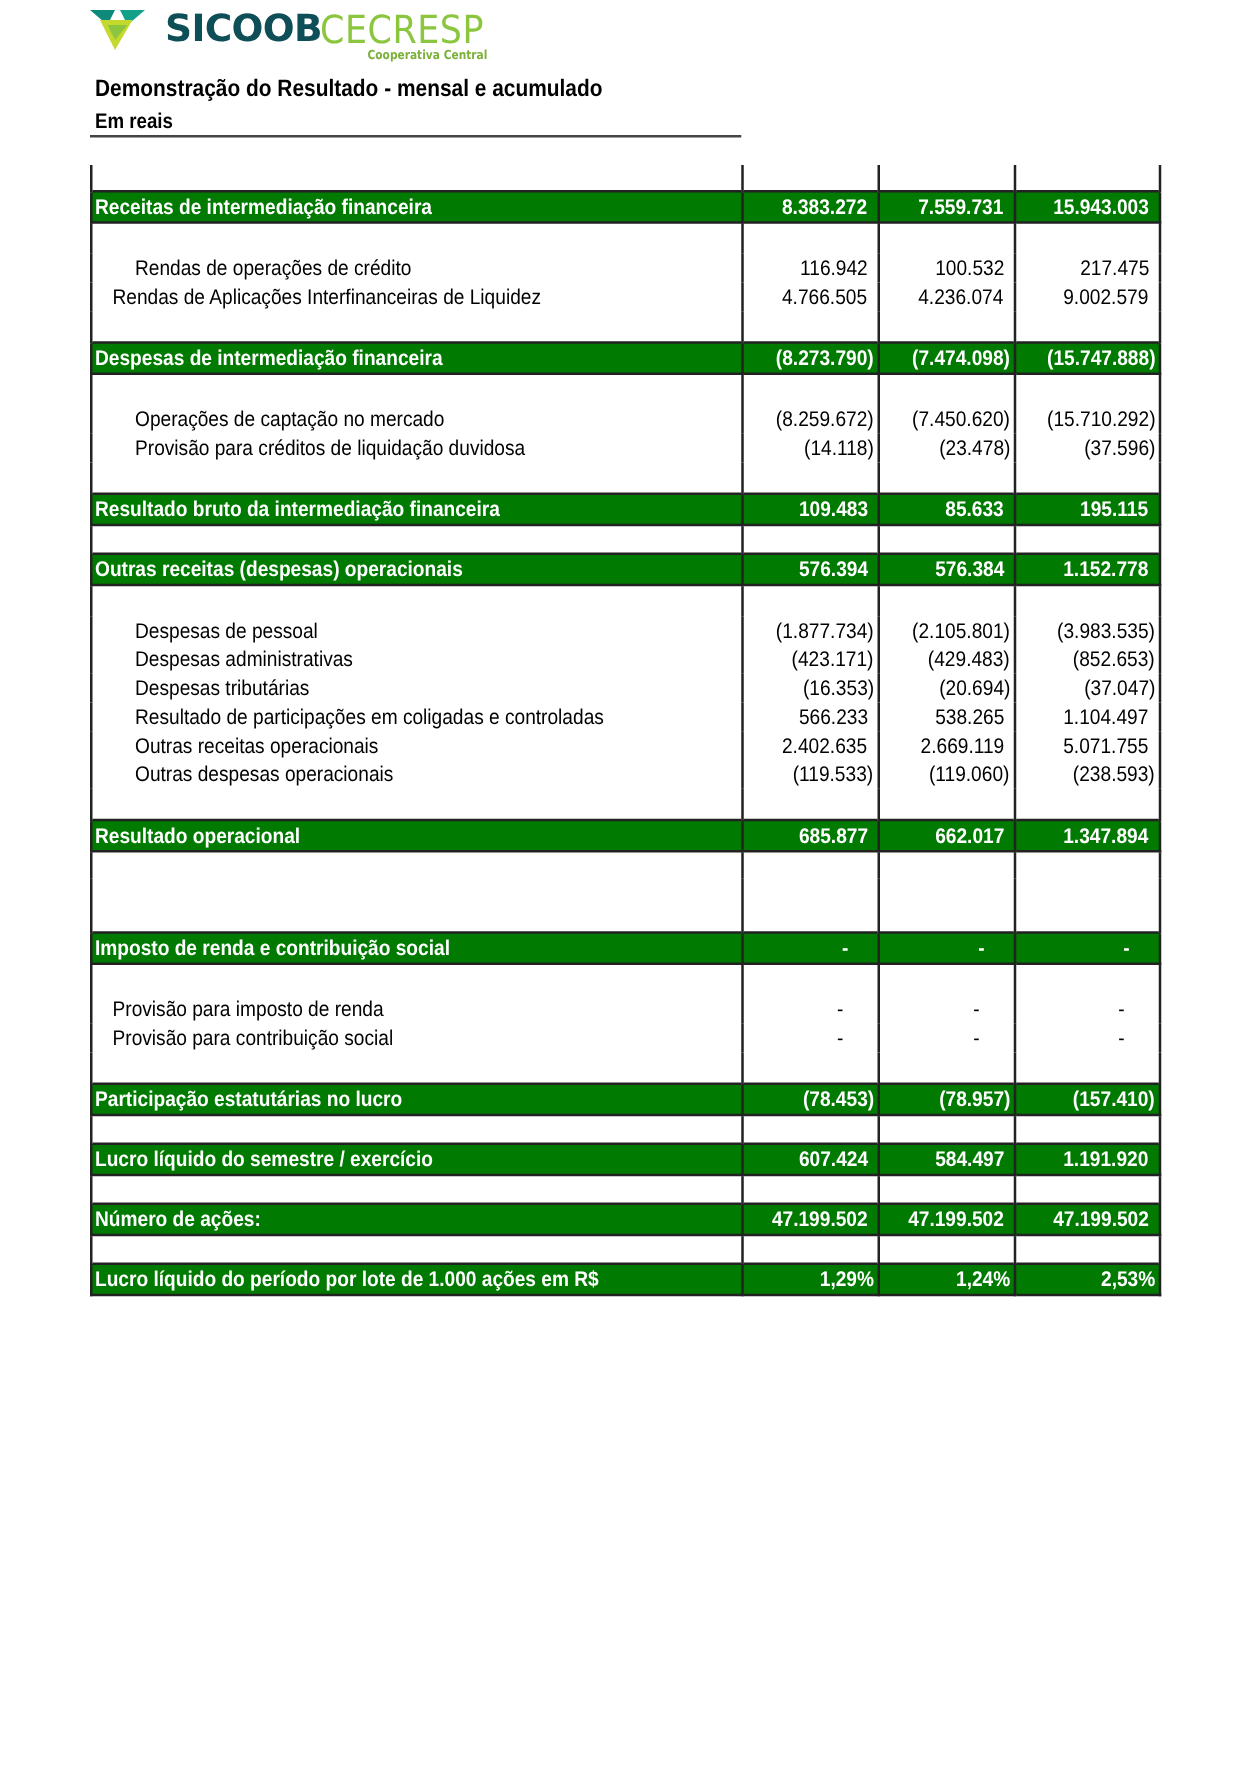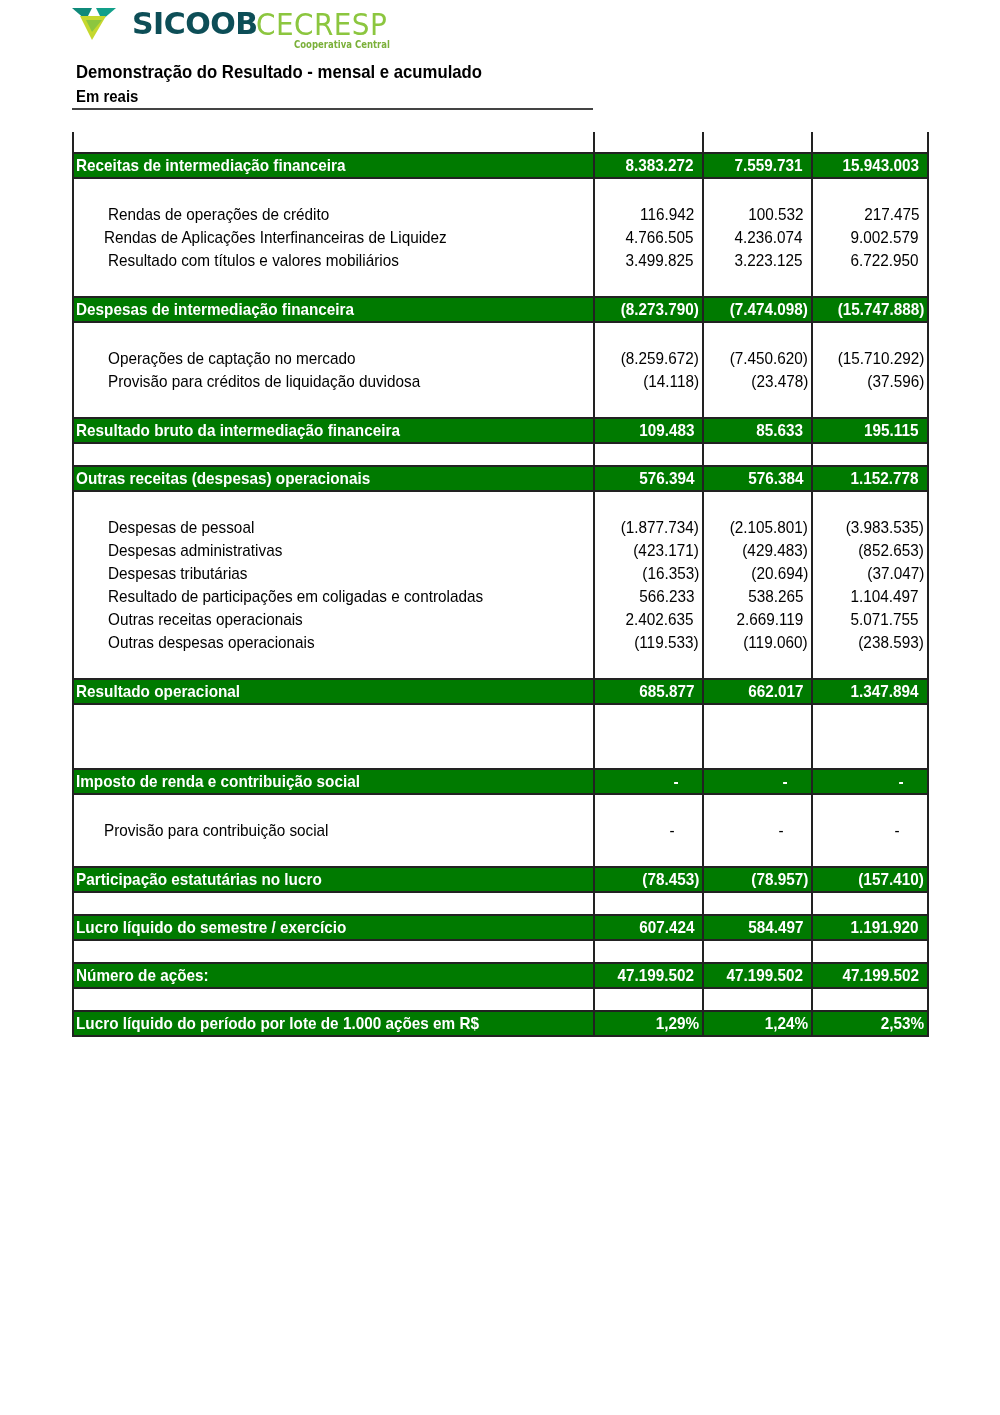--- a/index.html
+++ b/index.html
@@ -32,21 +32,21 @@
   .hdr td span { display: inline-block; transform: scaleX(0.9); }
   .green td { background: #007a00; color: #fff; font-weight: bold; border-top: 2px solid #222; border-bottom: 2px solid #222; }
   .green td.lbl { padding-left: 2px; }
   .lbl span { display: inline-block; transform: scaleX(0.9); transform-origin: left; }
   .num { text-align: right; padding-right: 3px !important; }
   .num span { display: inline-block; transform: scaleX(0.9); transform-origin: right; }
   .num.pos span { margin-right: 5px; }
   .blank td { height: 20px; background: #fff; }
   .item td { height: 23px; background: #fff; }
   .item td.lbl { padding-left: 34px; }
-  .item td.lbl.ind2 { padding-left: 30px; }
+  .item td.lbl.ind2 { padding-left: 16px; }
   .dash span { margin-right: 24px !important; }
   .green .dash span { margin-right: 20px !important; }
 </style>
 </head>
 <body>
 
 <div class="logo">
   <svg width="44" height="34" viewBox="0 0 44 34">
     <polygon points="0,2 20,2 14,14" fill="#0f8a7a"></polygon>
     <polygon points="24,2 44,2 30,14" fill="#12a08a"></polygon>
@@ -93,26 +93,20 @@
         <td class="num pos"><span>116.942</span></td>
         <td class="num pos"><span>100.532</span></td>
         <td class="num pos"><span>217.475</span></td>
       </tr>
       <tr class="item">
         <td class="lbl ind2"><span>Rendas de Aplicações Interfinanceiras de Liquidez</span></td>
         <td class="num pos"><span>4.766.505</span></td>
         <td class="num pos"><span>4.236.074</span></td>
         <td class="num pos"><span>9.002.579</span></td>
       </tr>
-      <tr class="item">
-        <td class="lbl"><span>Resultado com títulos e valores mobiliários</span></td>
-        <td class="num pos"><span>3.499.825</span></td>
-        <td class="num pos"><span>3.223.125</span></td>
-        <td class="num pos"><span>6.722.950</span></td>
-      </tr>
       <tr class="blank">
         <td style="height: 24px;"></td>
         <td style="height: 24px;"></td>
         <td style="height: 24px;"></td>
         <td style="height: 24px;"></td>
       </tr>
       <tr class="green">
         <td class="lbl"><span>Despesas de intermediação financeira</span></td>
         <td class="num"><span>(8.273.790)</span></td>
         <td class="num"><span>(7.474.098)</span></td>
@@ -238,20 +232,26 @@
         <td class="num pos dash"><span>-</span></td>
         <td class="num pos dash"><span>-</span></td>
       </tr>
       <tr class="blank">
         <td style="height: 24px;"></td>
         <td style="height: 24px;"></td>
         <td style="height: 24px;"></td>
         <td style="height: 24px;"></td>
       </tr>
       <tr class="item">
+        <td class="lbl ind2"><span>Provisão para imposto de renda</span></td>
+        <td class="num pos dash"><span>-</span></td>
+        <td class="num pos dash"><span>-</span></td>
+        <td class="num pos dash"><span>-</span></td>
+      </tr>
+      <tr class="item">
         <td class="lbl ind2"><span>Provisão para contribuição social</span></td>
         <td class="num pos dash"><span>-</span></td>
         <td class="num pos dash"><span>-</span></td>
         <td class="num pos dash"><span>-</span></td>
       </tr>
       <tr class="blank">
         <td style="height: 24px;"></td>
         <td style="height: 24px;"></td>
         <td style="height: 24px;"></td>
         <td style="height: 24px;"></td>

